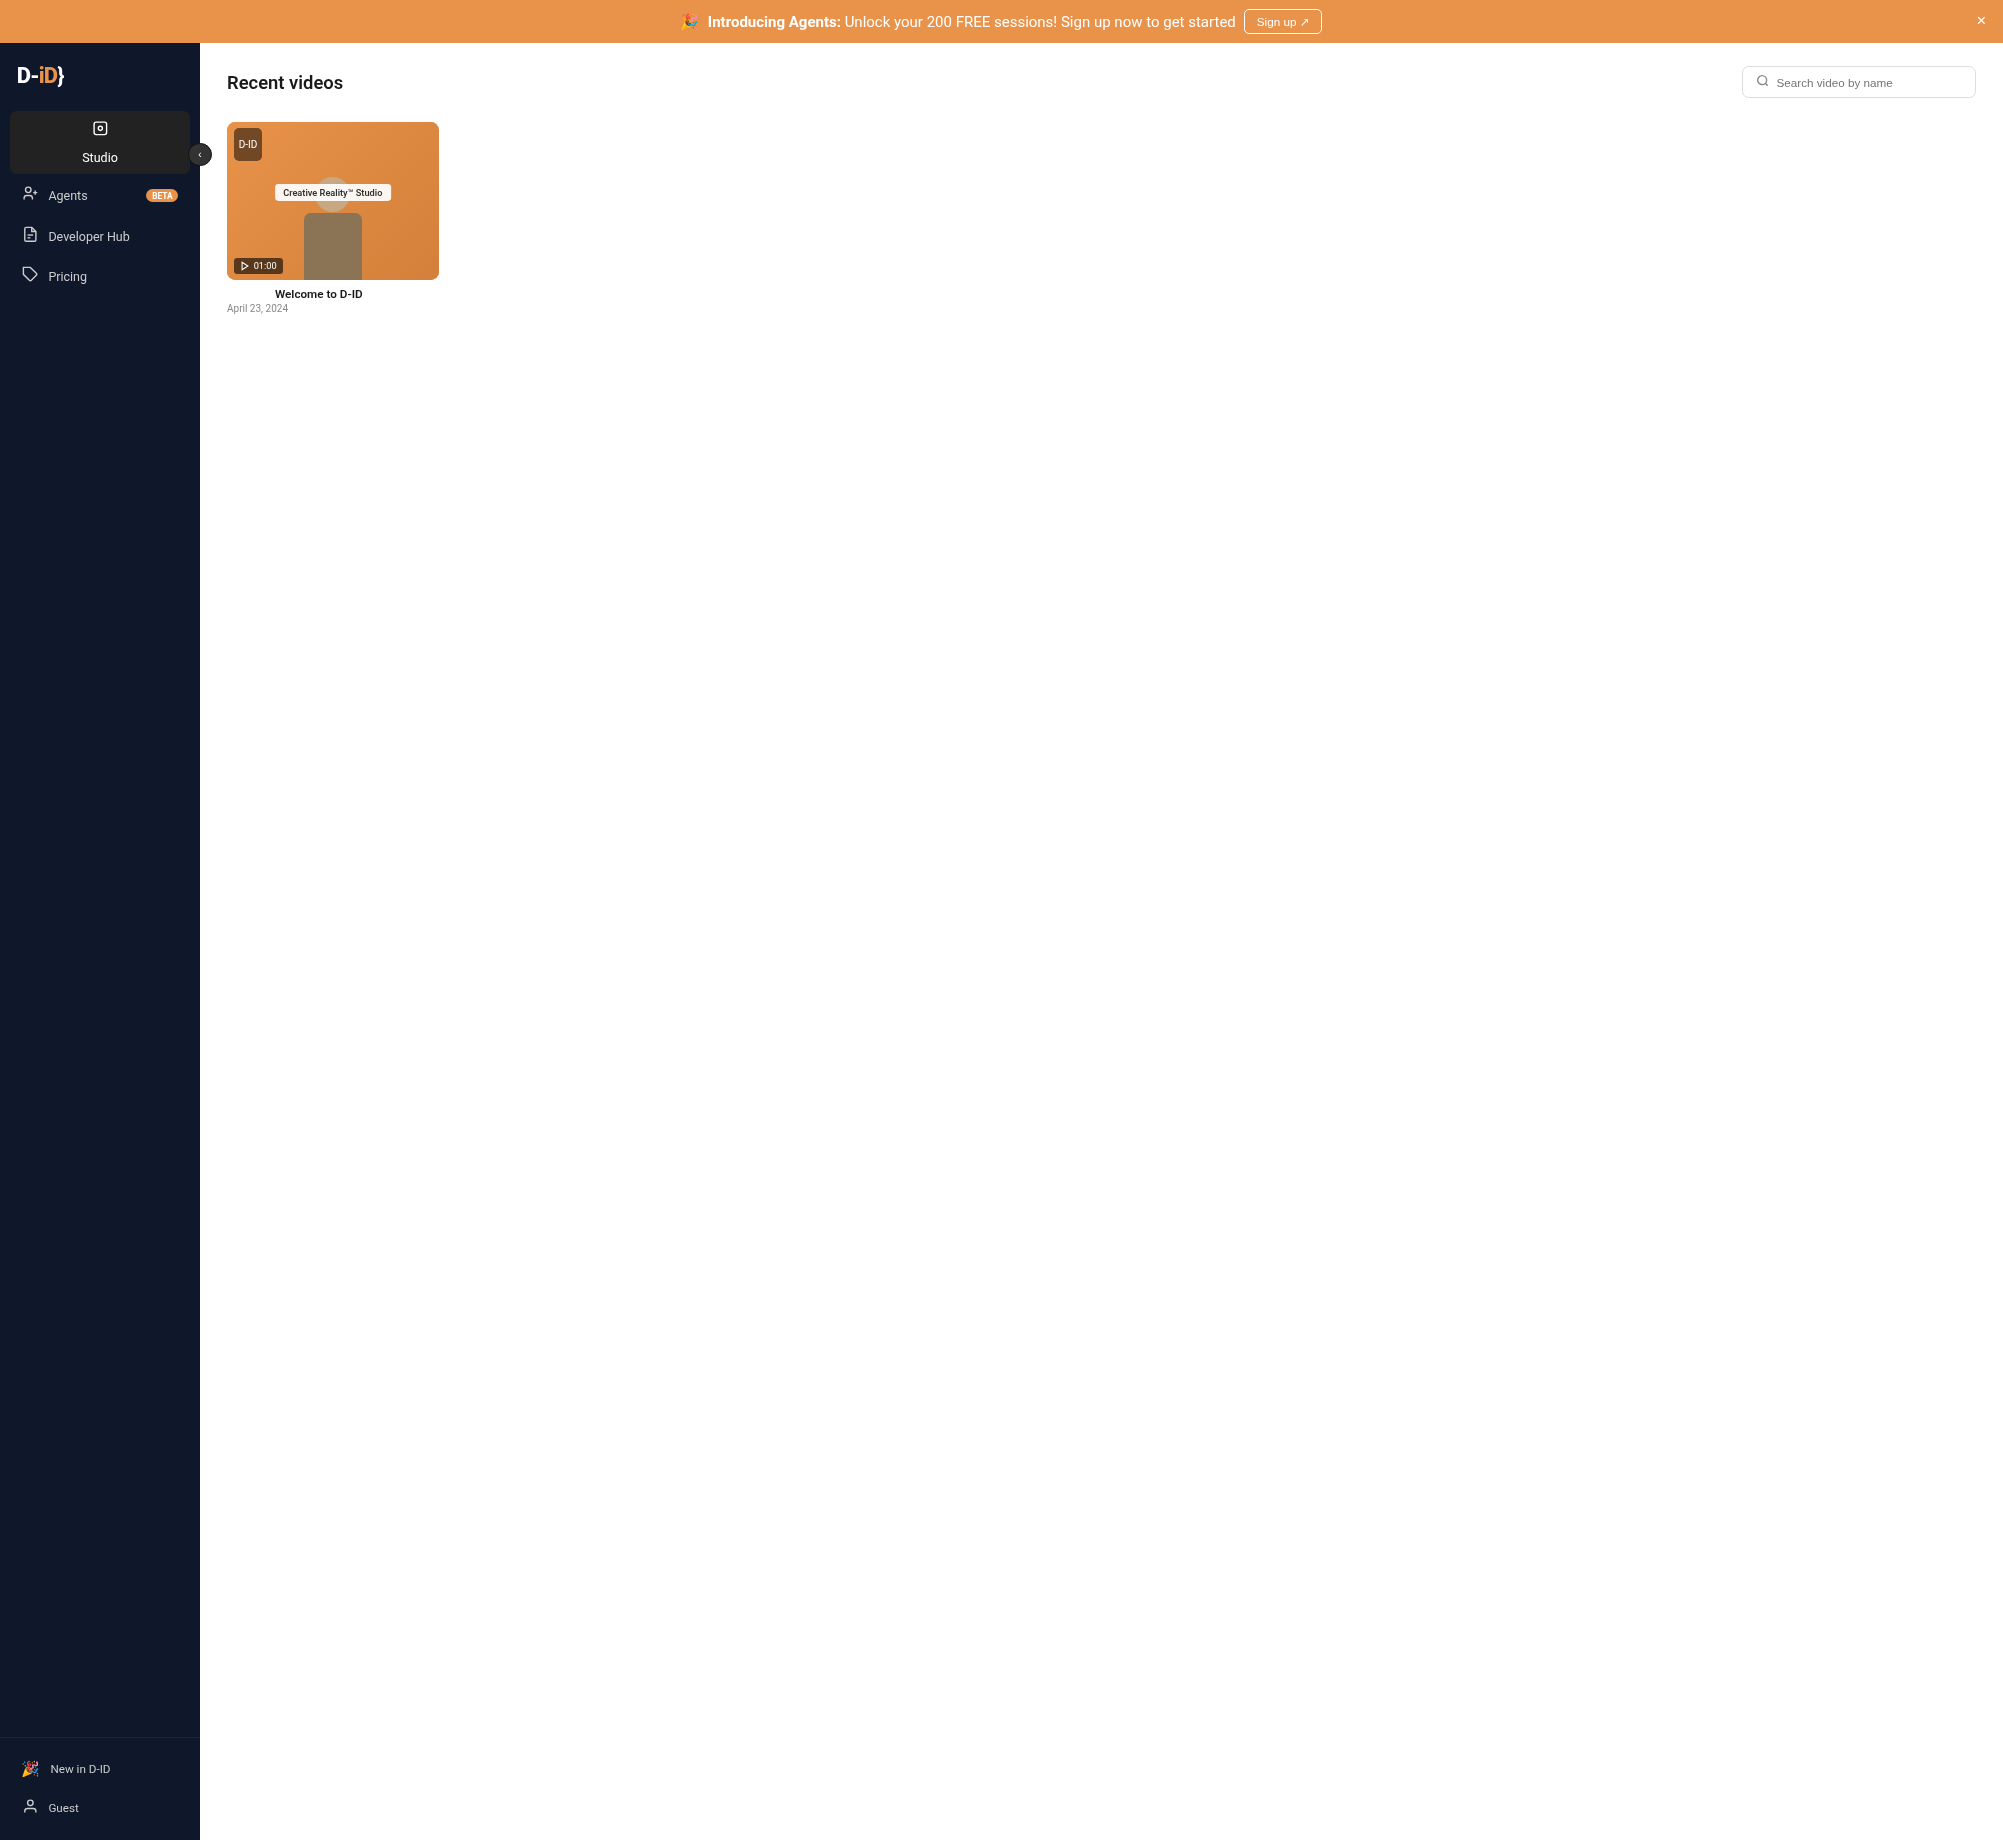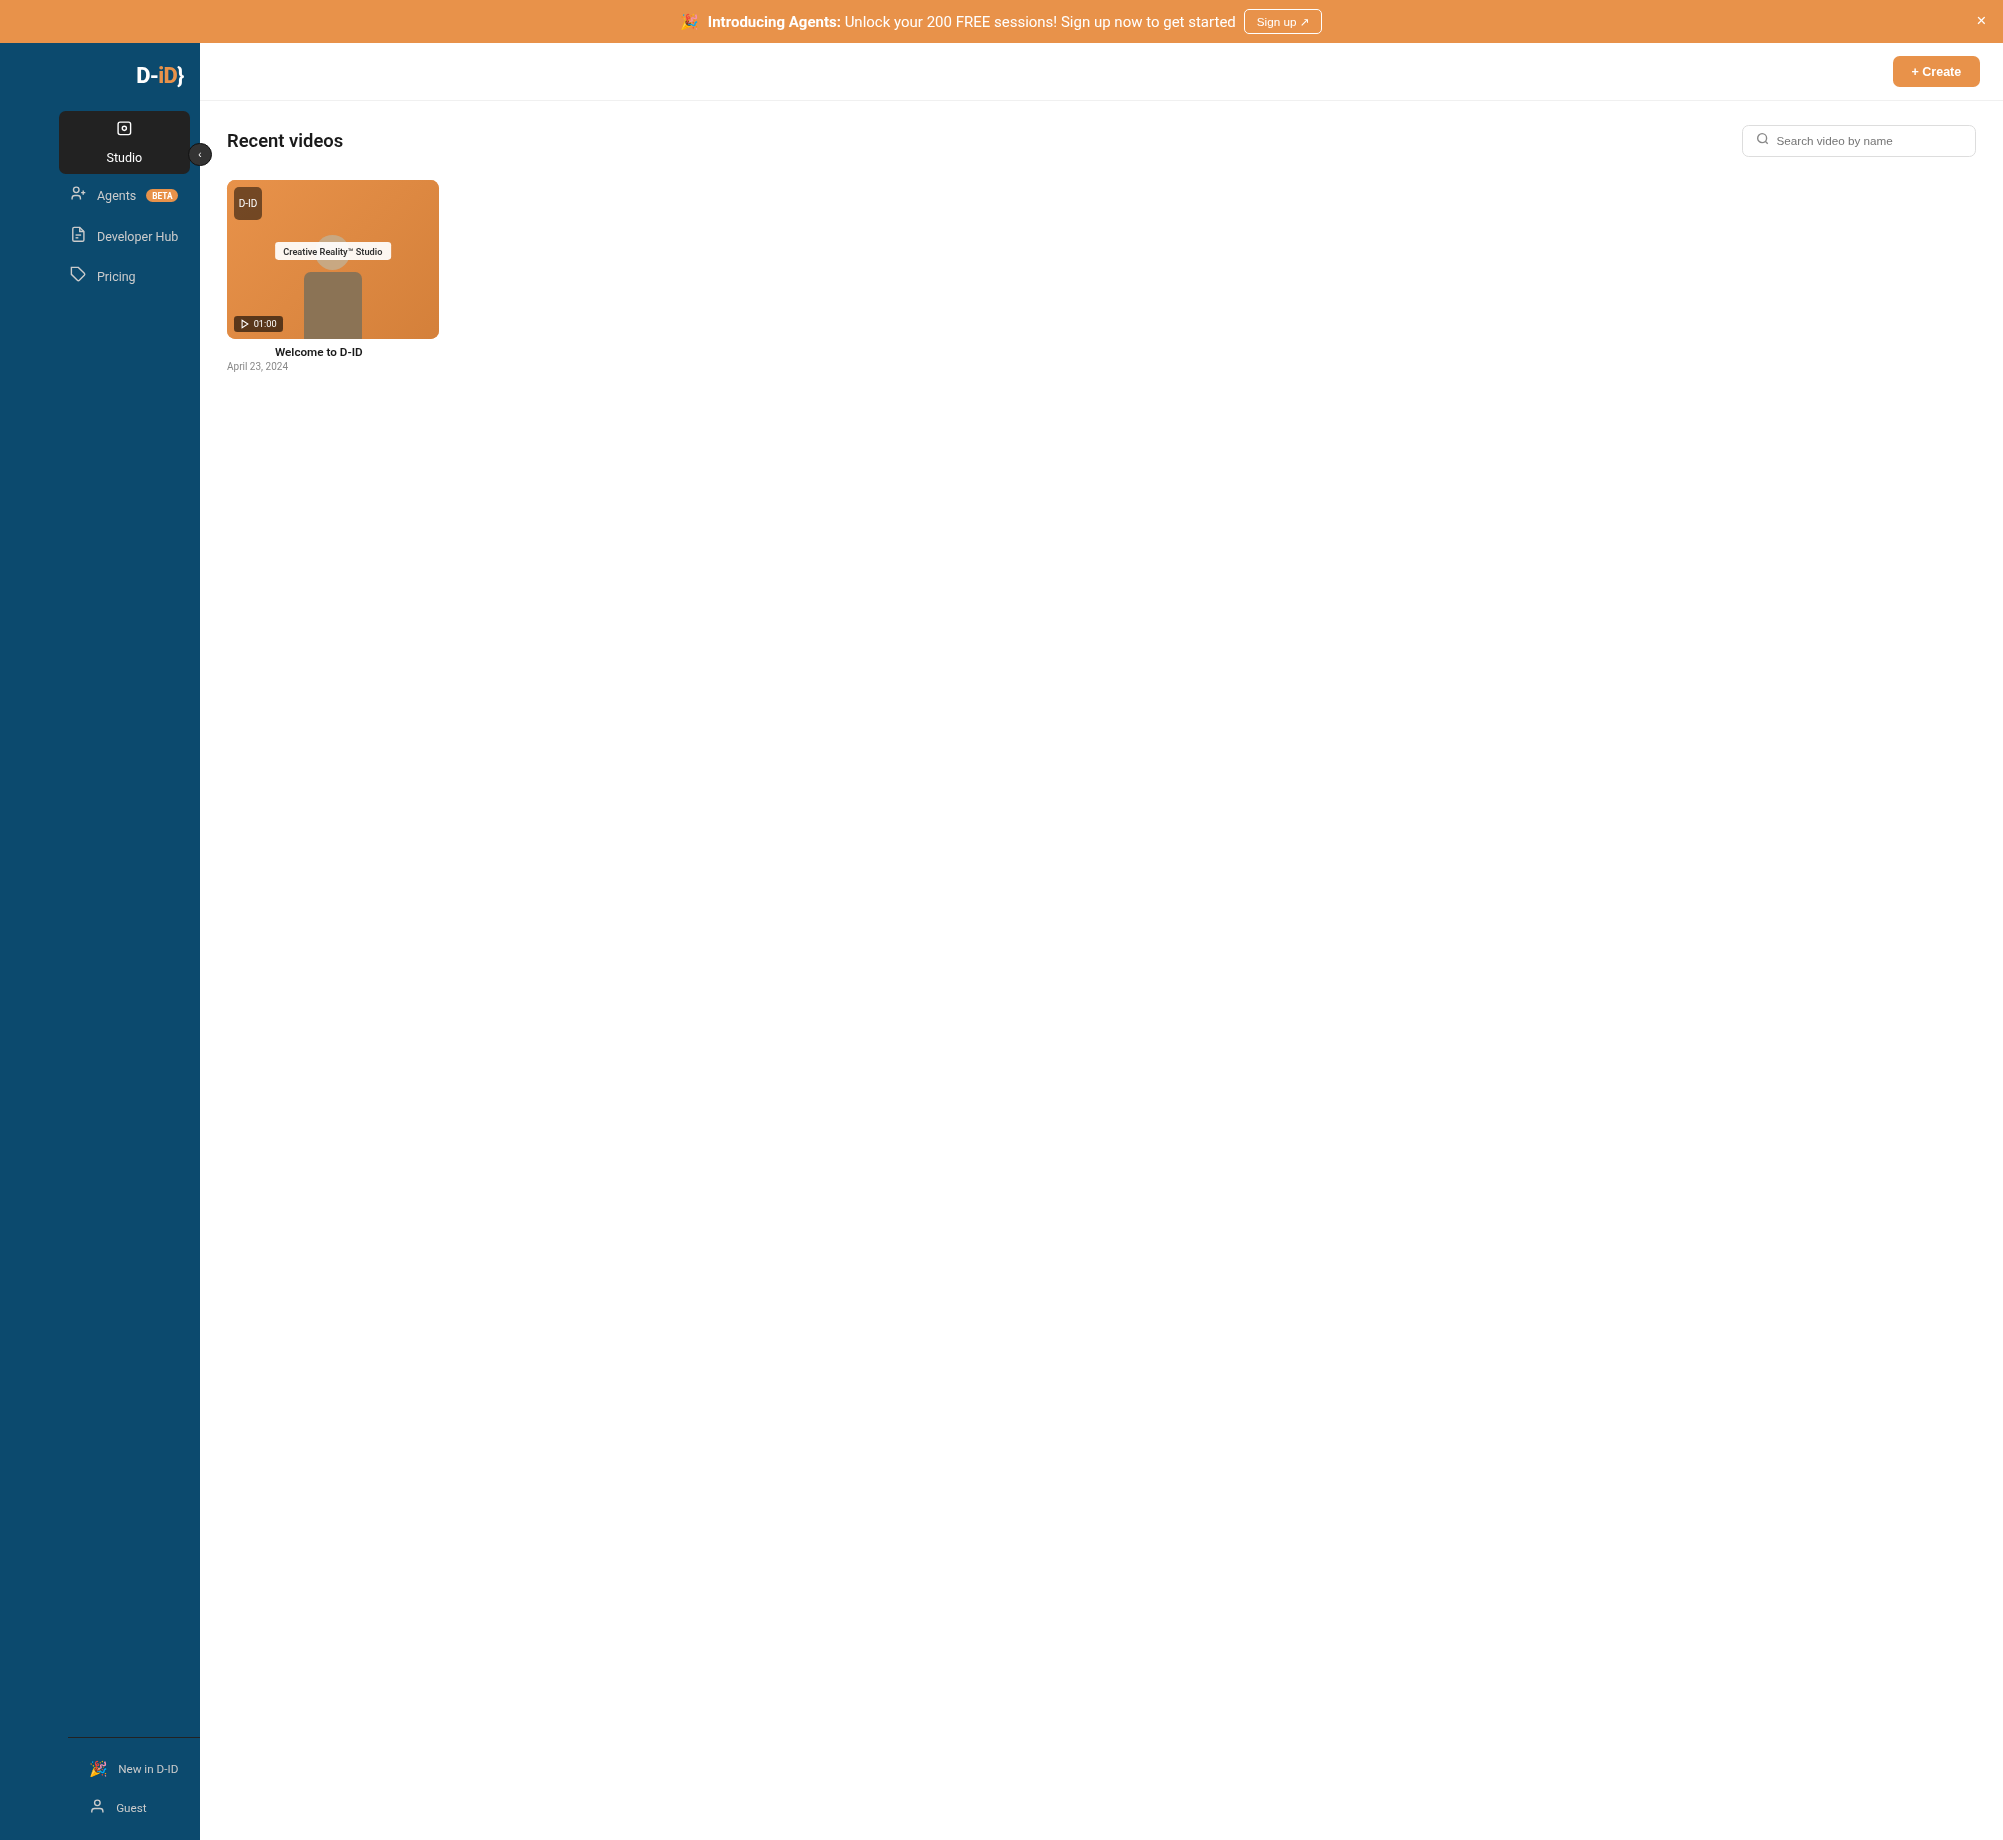--- a/index.html
+++ b/index.html
@@ -47,27 +47,26 @@
 
     
     .app-layout {
       display: flex;
       height: calc(100vh - 43px);
     }
 
     
     .sidebar {
       width: 200px;
-      background: #0c4a6e;
+      background: #0f172a;
       color: #fff;
       display: flex;
       flex-direction: column;
       position: relative;
       flex-shrink: 0;
-      align-items: flex-end;
     }
     .sidebar-logo {
       padding: 20px 16.7px 16.7px;
     }
     .logo-text {
       font-size: 22px;
       font-weight: 800;
       color: #fff;
       letter-spacing: -0.8px;
     }
@@ -385,23 +384,20 @@
             <circle cx="12" cy="7" r="4"></circle>
           </svg>
         </span>
         <span class="nav-label">Guest</span>
       </div>
     </div>
   </aside>
 
   <main class="main-content">
 
-    <div class="main-header">
-      <button class="create-btn">+ Create</button>
-    </div>
 
     <div class="videos-area">
       <div class="videos-header">
         <h2 class="videos-title">Recent videos</h2>
         <div class="search-box">
           <span class="search-icon-svg">
             <svg width="13.4" height="13.4" viewBox="0 0 24 24" fill="none" stroke="#888" stroke-width="2.5">
               <circle cx="11" cy="11" r="8"></circle>
               <line x1="21" y1="21" x2="16.65" y2="16.65"></line>
             </svg>

